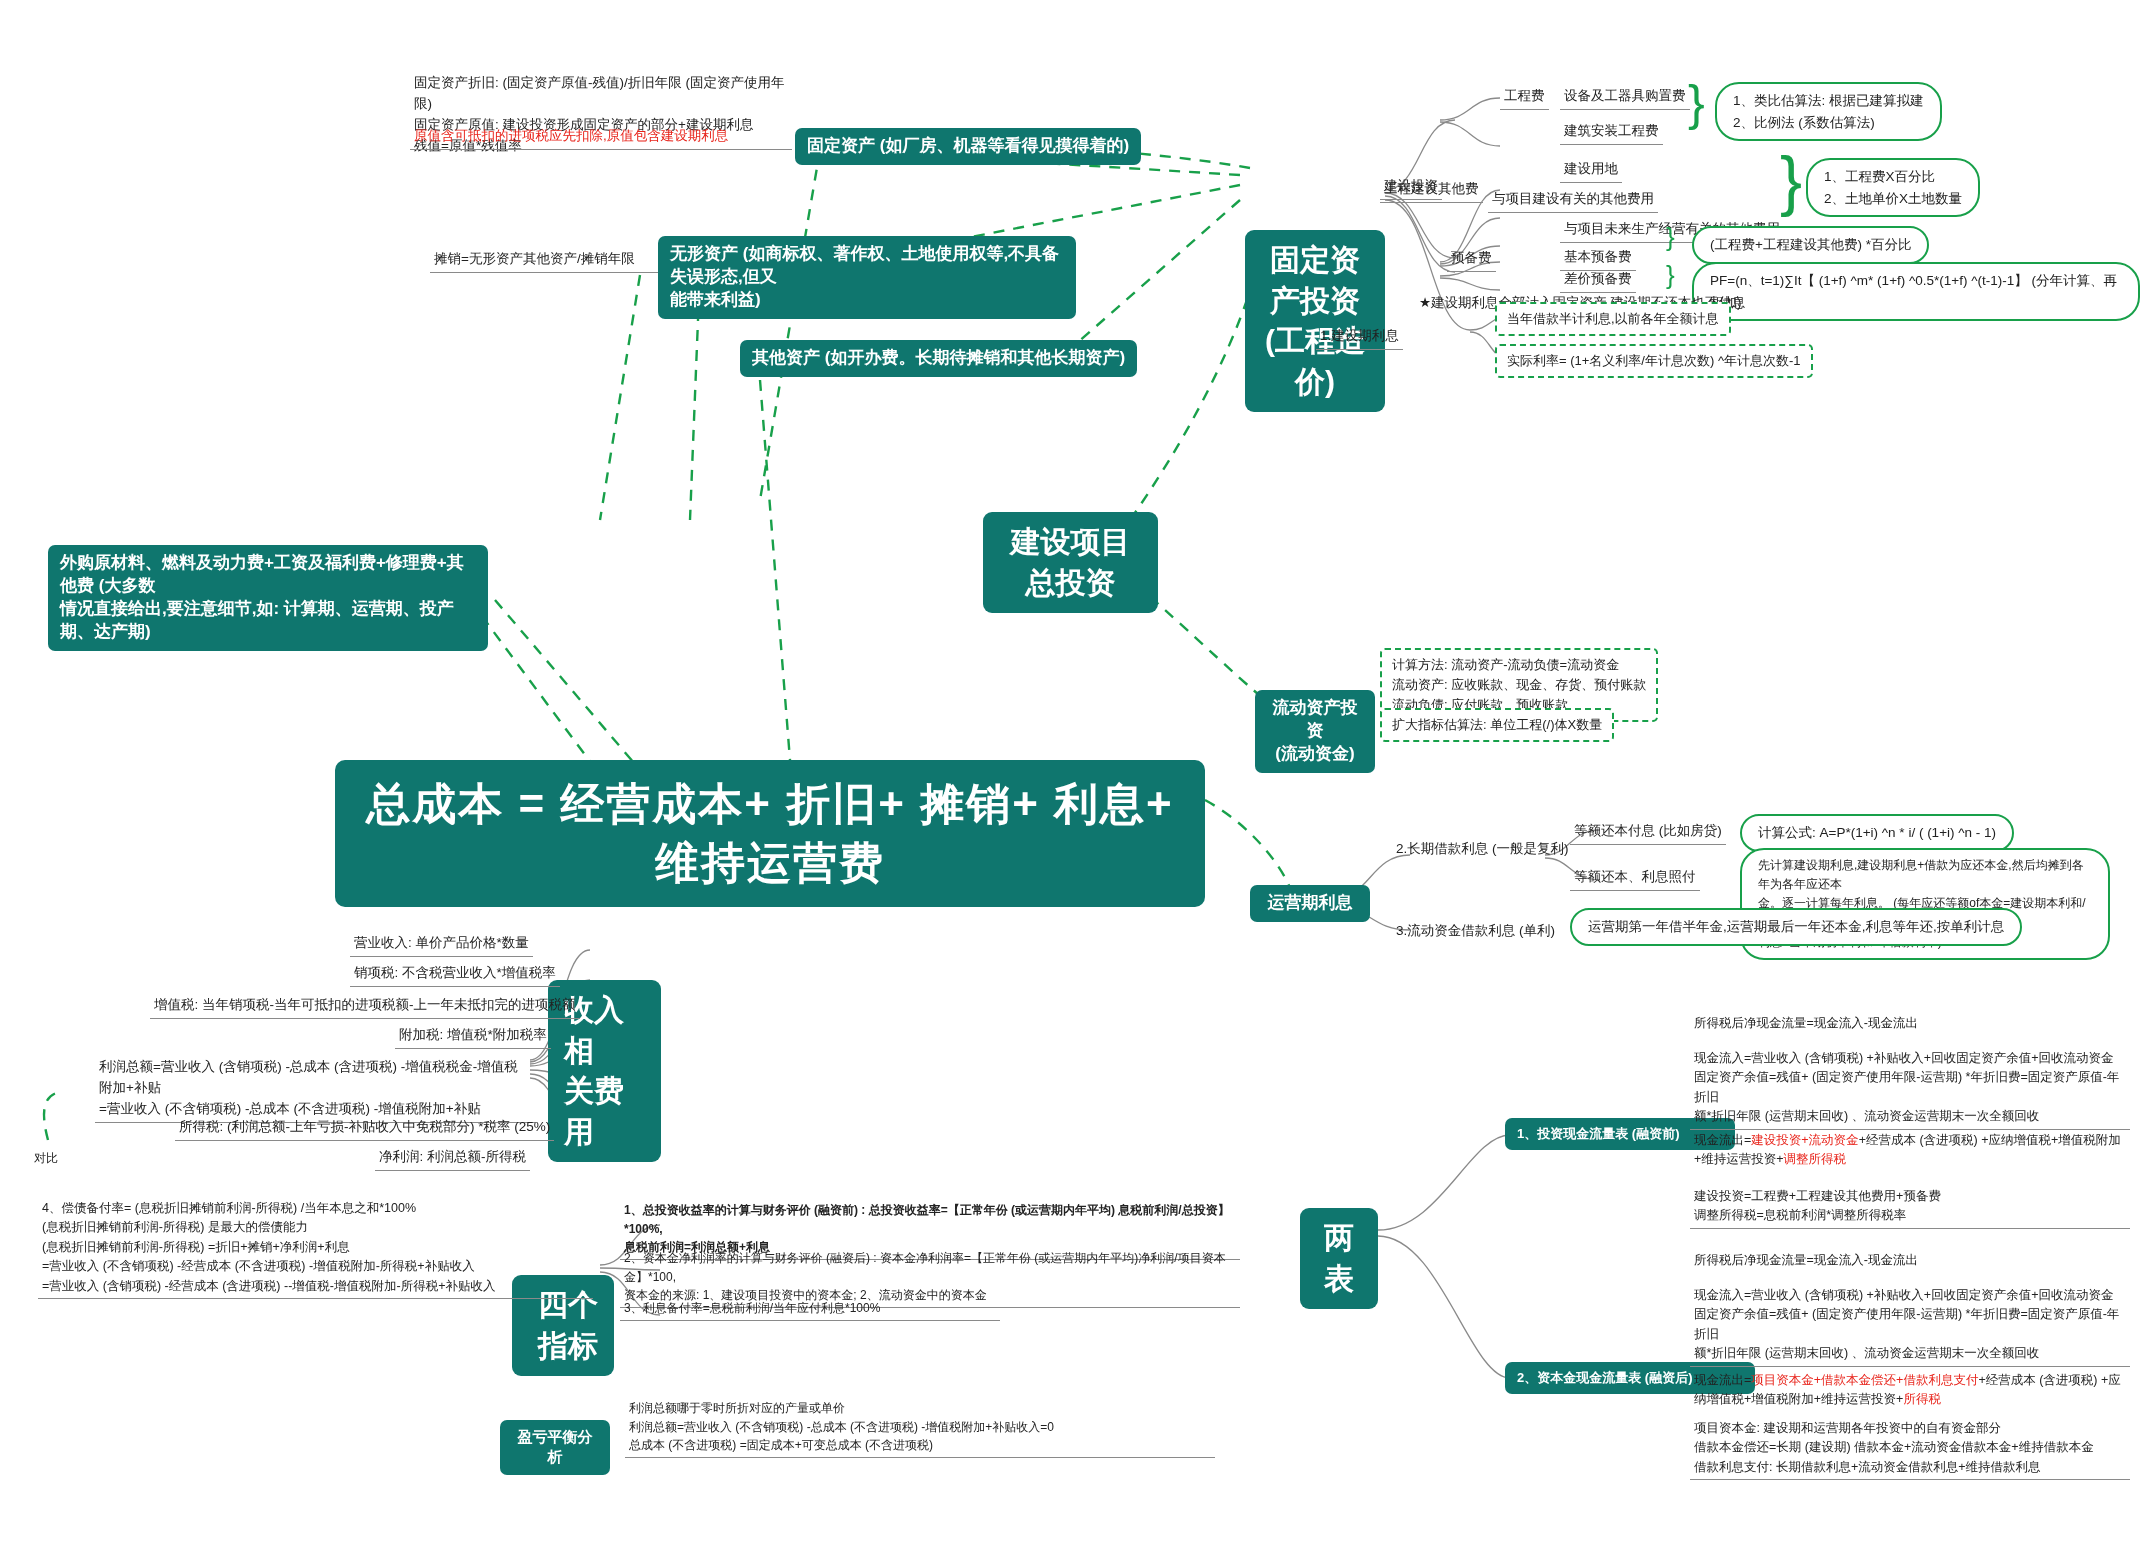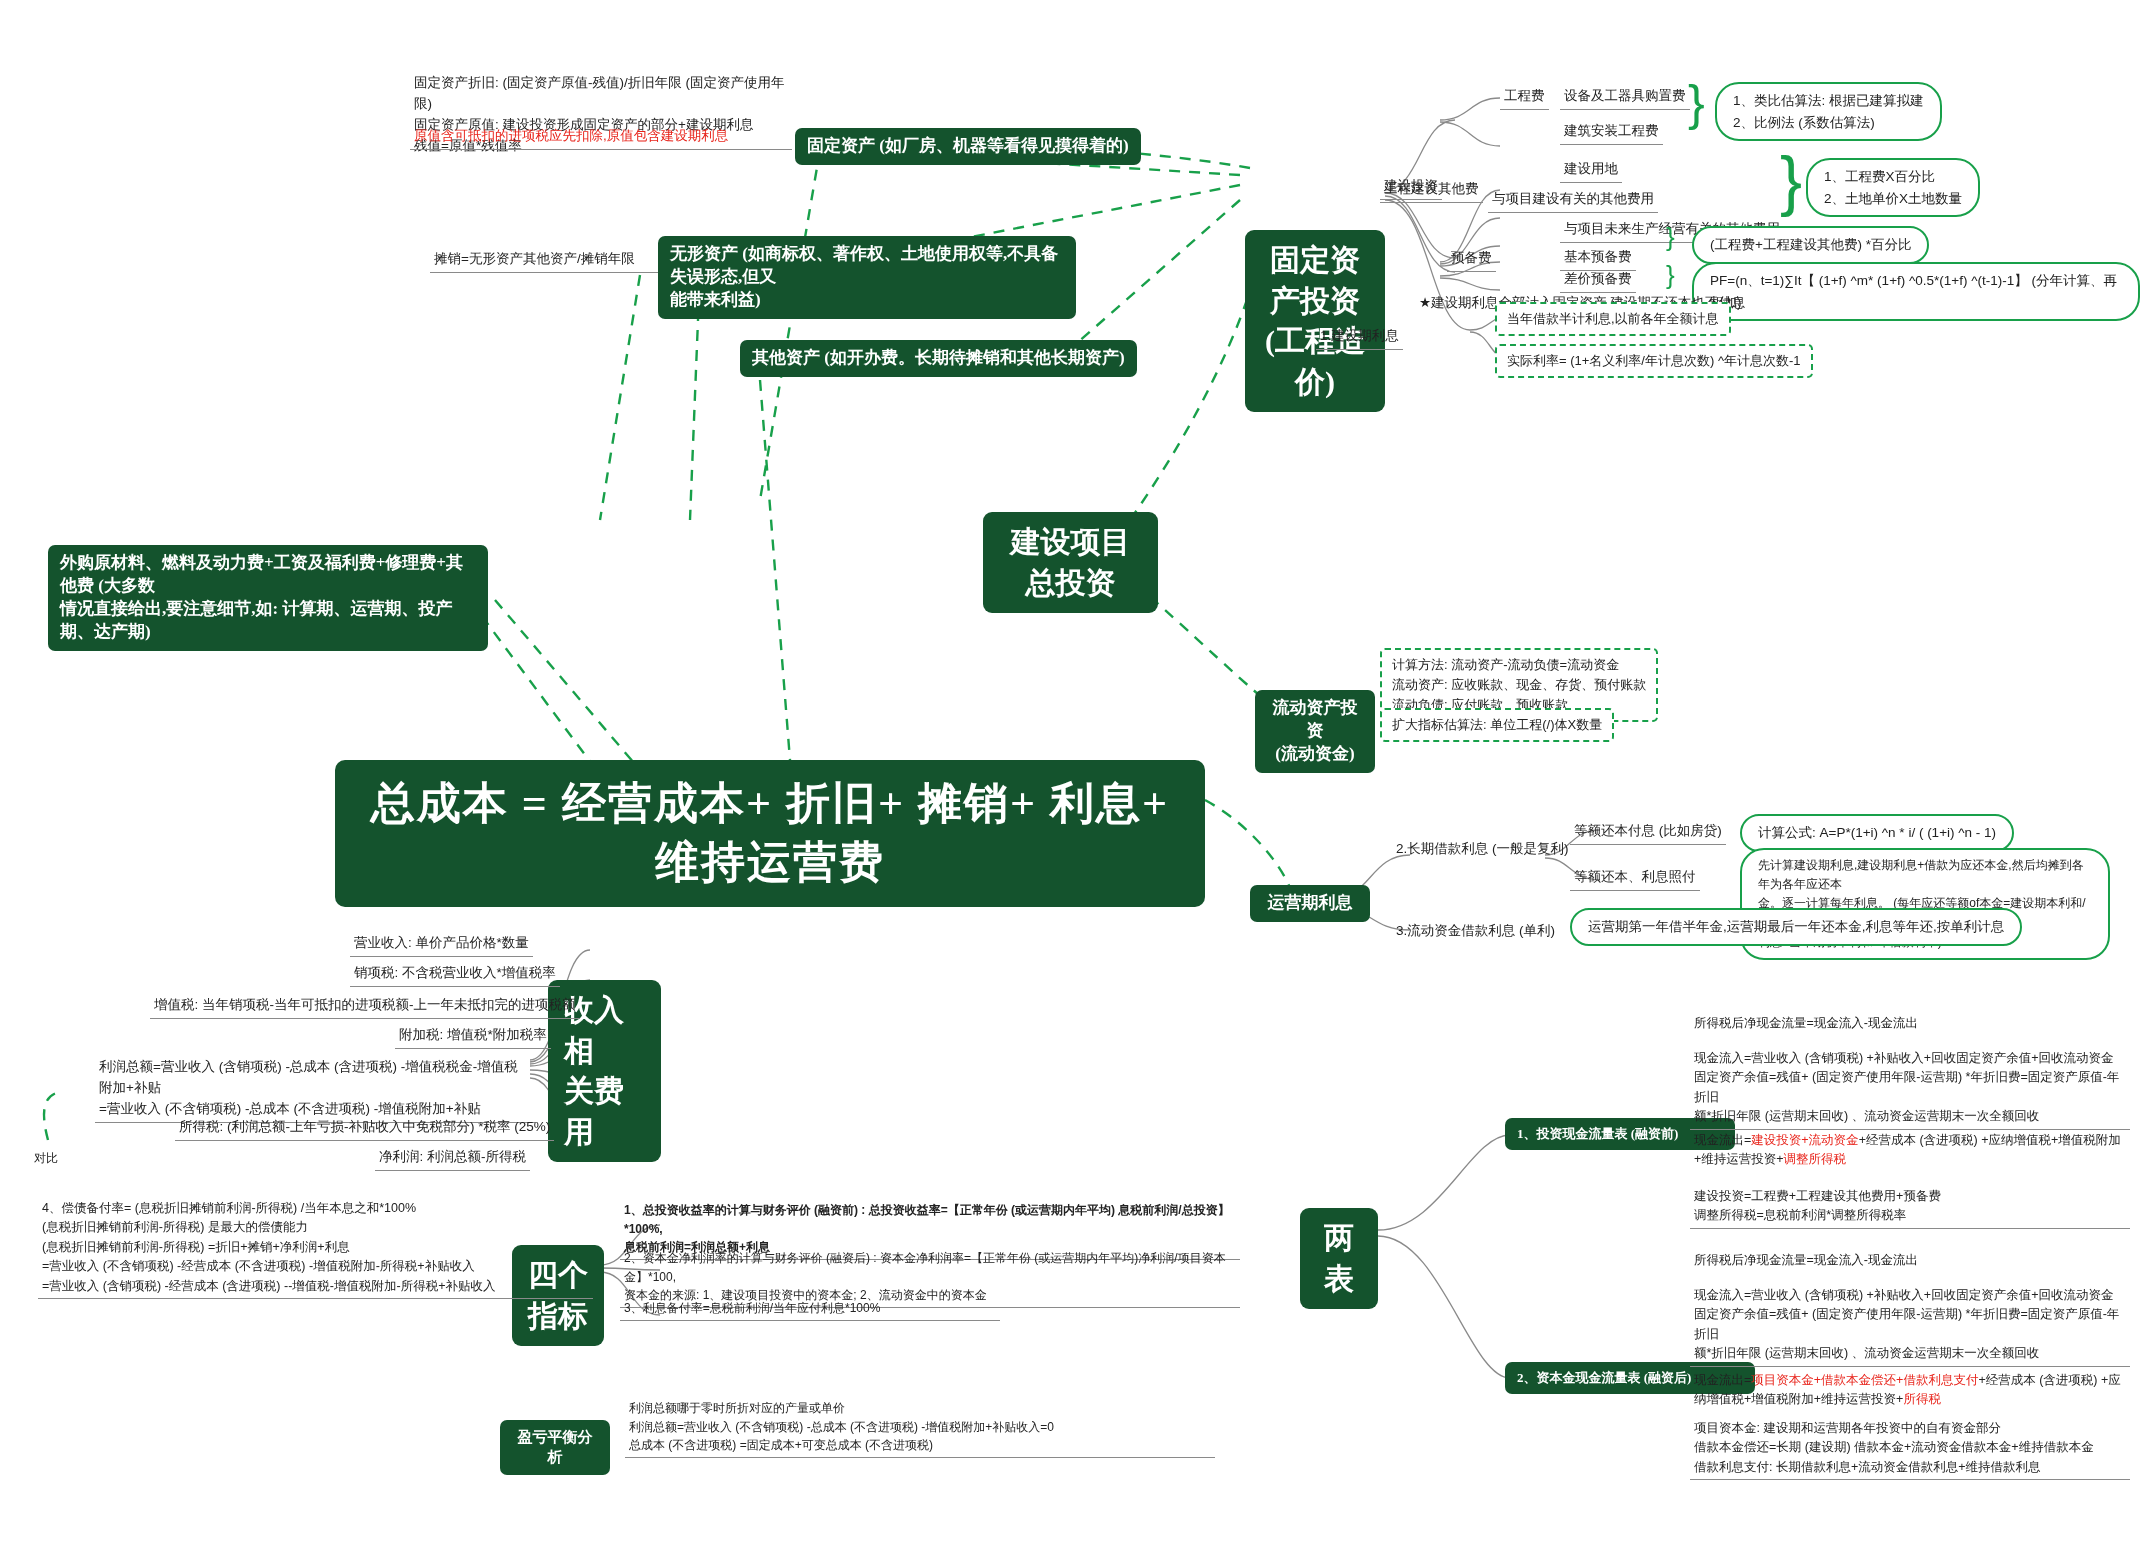--- a/index.html
+++ b/index.html
@@ -1,21 +1,21 @@
 <!DOCTYPE html>
 <html><head>
 <meta charset="utf-8">
 <style>
   html,body{margin:0;padding:0;background:#fff;}
   body{font-family:"Liberation Sans","DejaVu Sans",sans-serif;}
   #stage{position:relative;width:2140px;height:1563px;background:#fff;overflow:hidden;}
   .node{position:absolute;box-sizing:border-box;}
   
-  .gbox{background:#14532d;color:#fff;font-weight:bold;border-radius:7px;
-        padding:7px 12px;line-height:1.35;white-space:pre-line;font-family:Liberation Serif, serif;}
+  .gbox{background:#0f766e;color:#fff;font-weight:bold;border-radius:7px;
+        padding:7px 12px;line-height:1.35;white-space:pre-line;}
   .gbox.big{font-size:30px;border-radius:9px;padding:10px 16px;}
   .gbox.huge{font-size:44px;border-radius:10px;padding:14px 20px;letter-spacing:2px;}
   .gbox.mid{font-size:17px;}
   .gbox.sm{font-size:13px;}
   
   .t{font-size:13.5px;color:#222;line-height:1.55;white-space:pre-line;
      border-bottom:1.2px solid #8a8a8a;padding:1px 4px 2px 4px;}
   .t.nb{border-bottom:none;}
   .t.red{color:#e8231a;}
   
@@ -169,21 +169,21 @@
 <div class="node t" style="left:350px;top:932px;text-align:right;">营业收入: 单价产品价格*数量</div>
 <div class="node t" style="left:350px;top:962px;">销项税: 不含税营业收入*增值税率</div>
 <div class="node t" style="left:150px;top:994px;">增值税: 当年销项税-当年可抵扣的进项税额-上一年未抵扣完的进项税额</div>
 <div class="node t" style="left:395px;top:1024px;">附加税: 增值税*附加税率</div>
 <div class="node t" style="left:95px;top:1056px;width:440px;">利润总额=营业收入 (含销项税) -总成本 (含进项税) -增值税税金-增值税附加+补贴
 =营业收入 (不含销项税) -总成本 (不含进项税) -增值税附加+补贴</div>
 <div class="node t" style="left:175px;top:1116px;">所得税:  (利润总额-上年亏损-补贴收入中免税部分) *税率 (25%)</div>
 <div class="node t" style="left:375px;top:1146px;">净利润: 利润总额-所得税</div>
 <div class="node t nb" style="left:30px;top:1148px;font-size:12px;">对比</div>
 
-<div class="node gbox big" style="left:512px;top:1245px;width:92px;text-align:right;">四个
+<div class="node gbox big" style="left:512px;top:1275px;width:102px;text-align:right;">四个
 指标</div>
 <div class="node t" style="left:38px;top:1198px;width:555px;font-size:12.5px;">4、偿债备付率= (息税折旧摊销前利润-所得税) /当年本息之和*100%
  (息税折旧摊销前利润-所得税) 是最大的偿债能力
  (息税折旧摊销前利润-所得税) =折旧+摊销+净利润+利息
 =营业收入 (不含销项税) -经营成本 (不含进项税) -增值税附加-所得税+补贴收入
 =营业收入 (含销项税) -经营成本 (含进项税) --增值税-增值税附加-所得税+补贴收入</div>
 <div class="node t" style="left:620px;top:1200px;width:620px;font-size:12px;font-weight:bold;">1、总投资收益率的计算与财务评价 (融资前) : 总投资收益率=【正常年份 (或运营期内年平均) 息税前利润/总投资】*100%,
 息税前利润=利润总额+利息</div>
 <div class="node t" style="left:620px;top:1248px;width:620px;font-size:12px;">2、资本金净利润率的计算与财务评价 (融资后) : 资本金净利润率=【正常年份 (或运营期内年平均)净利润/项目资本金】*100,
 资本金的来源: 1、建设项目投资中的资本金; 2、流动资金中的资本金</div>

